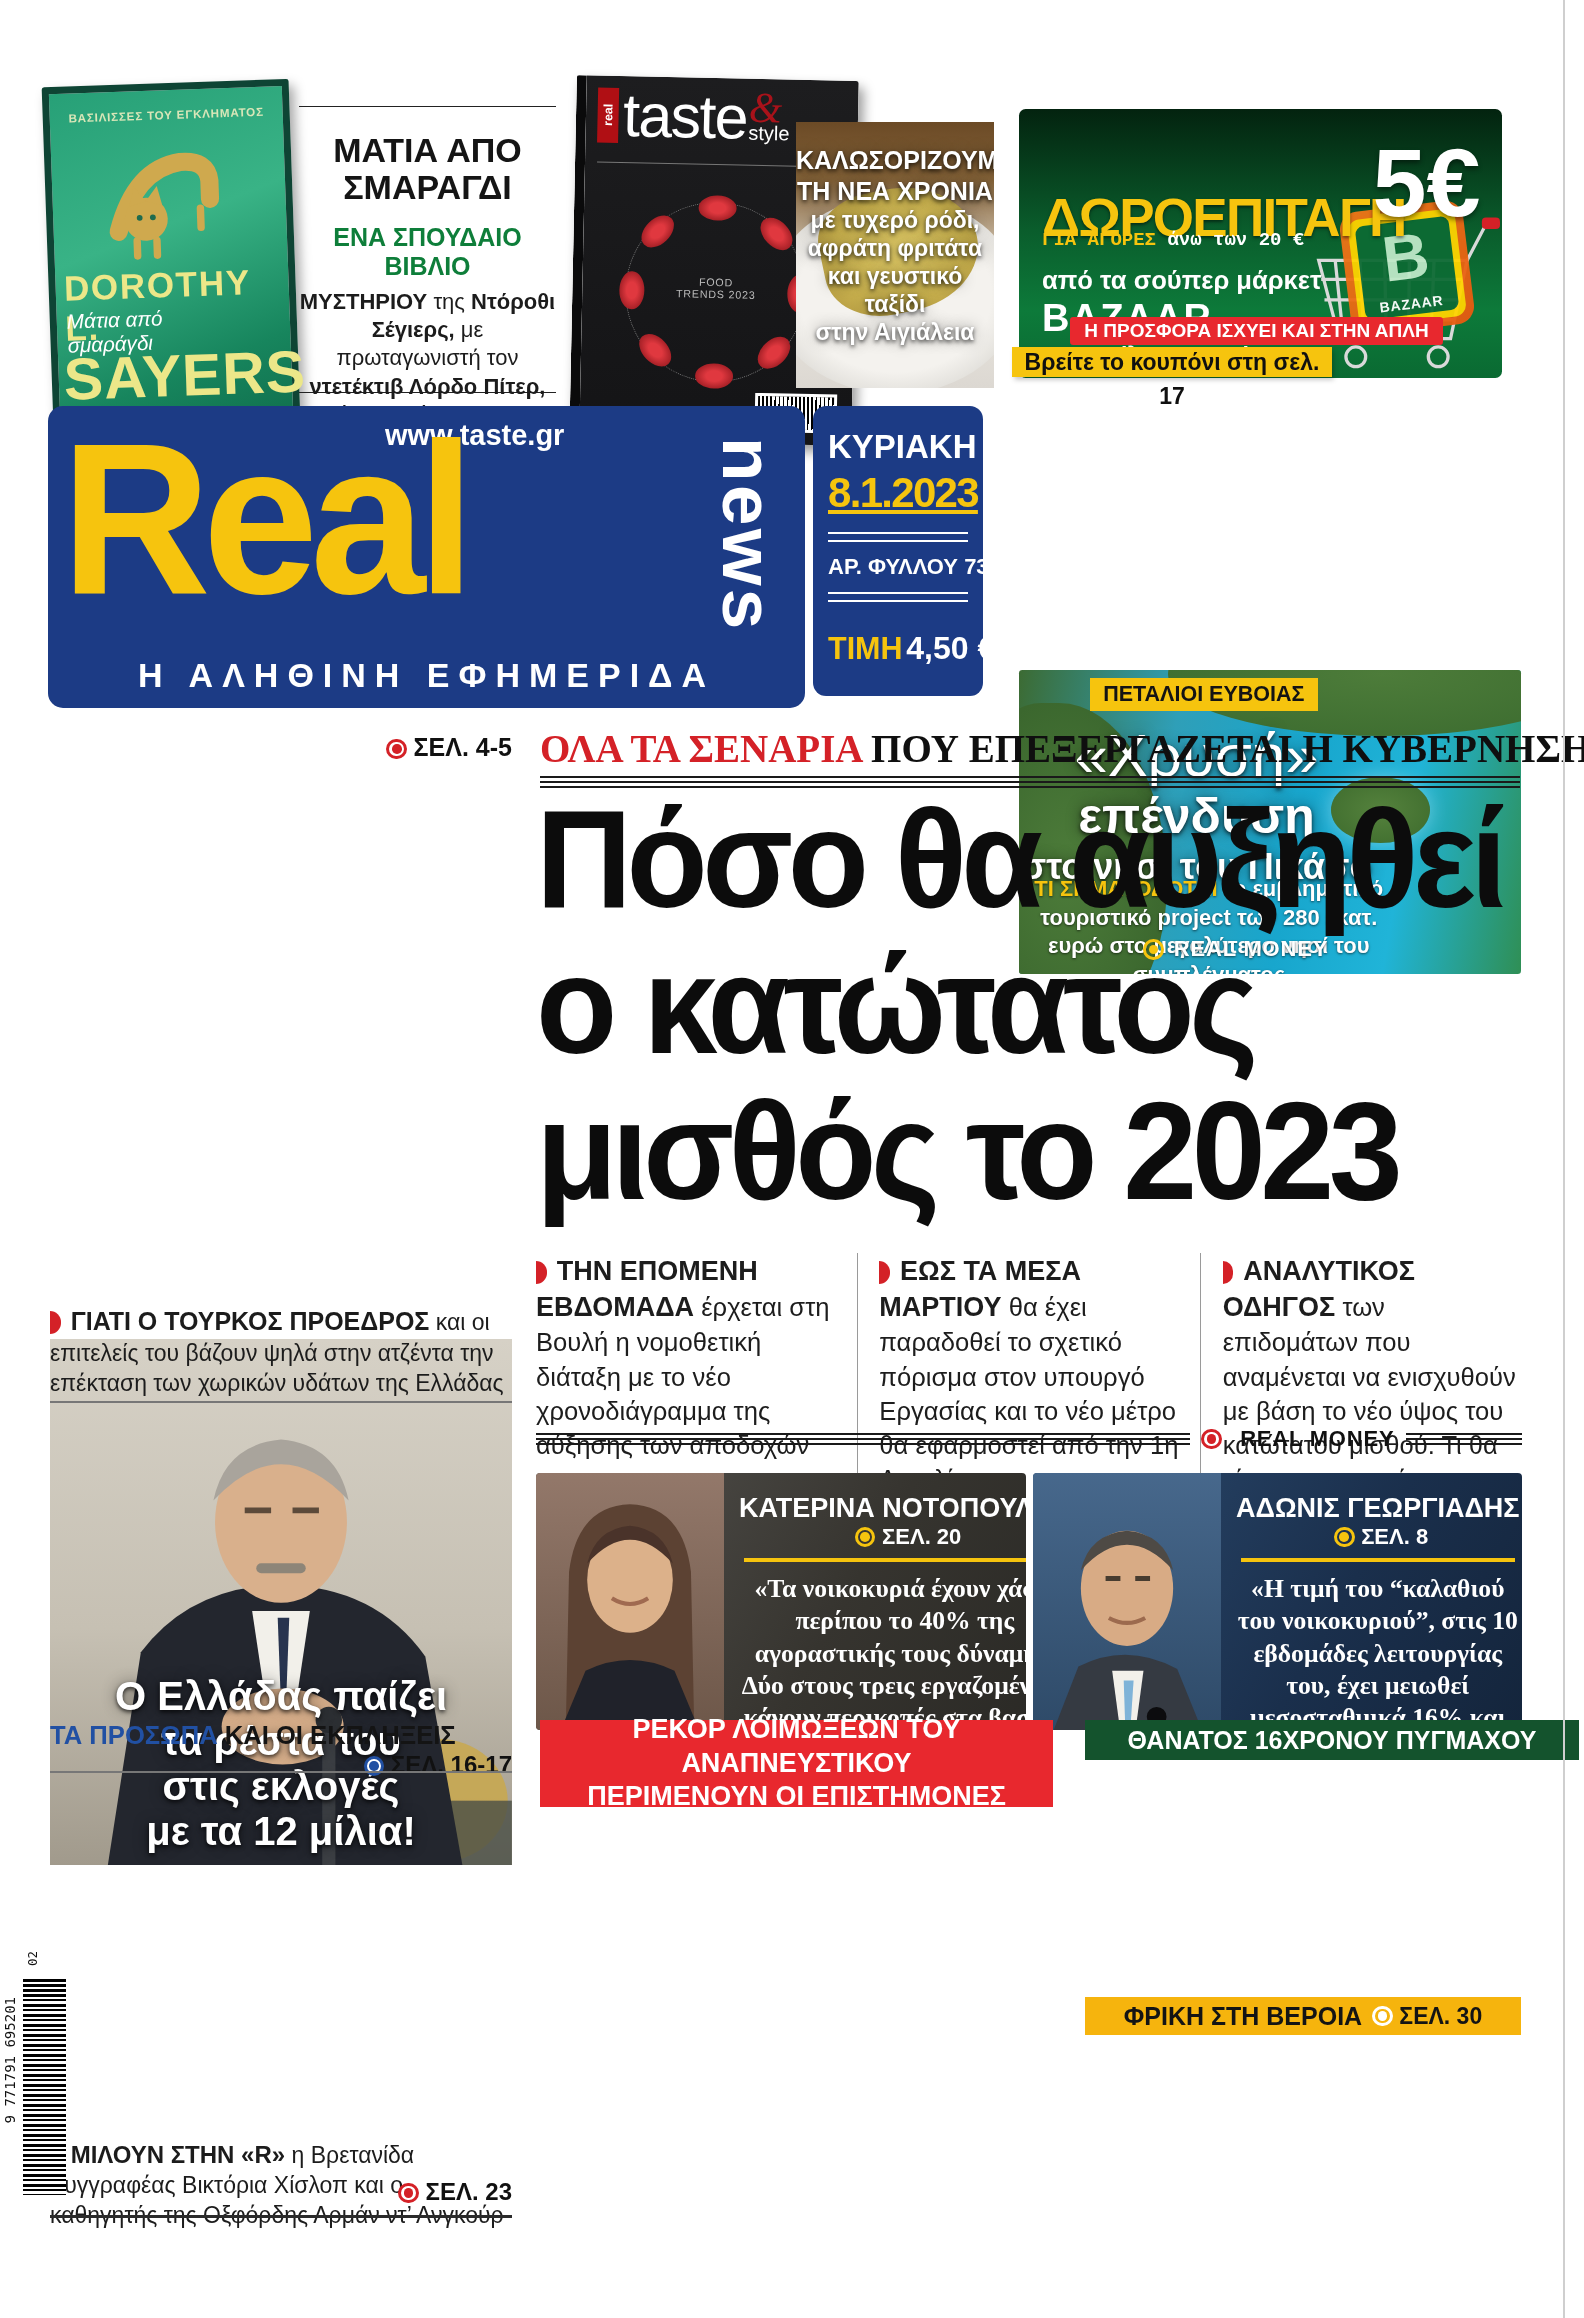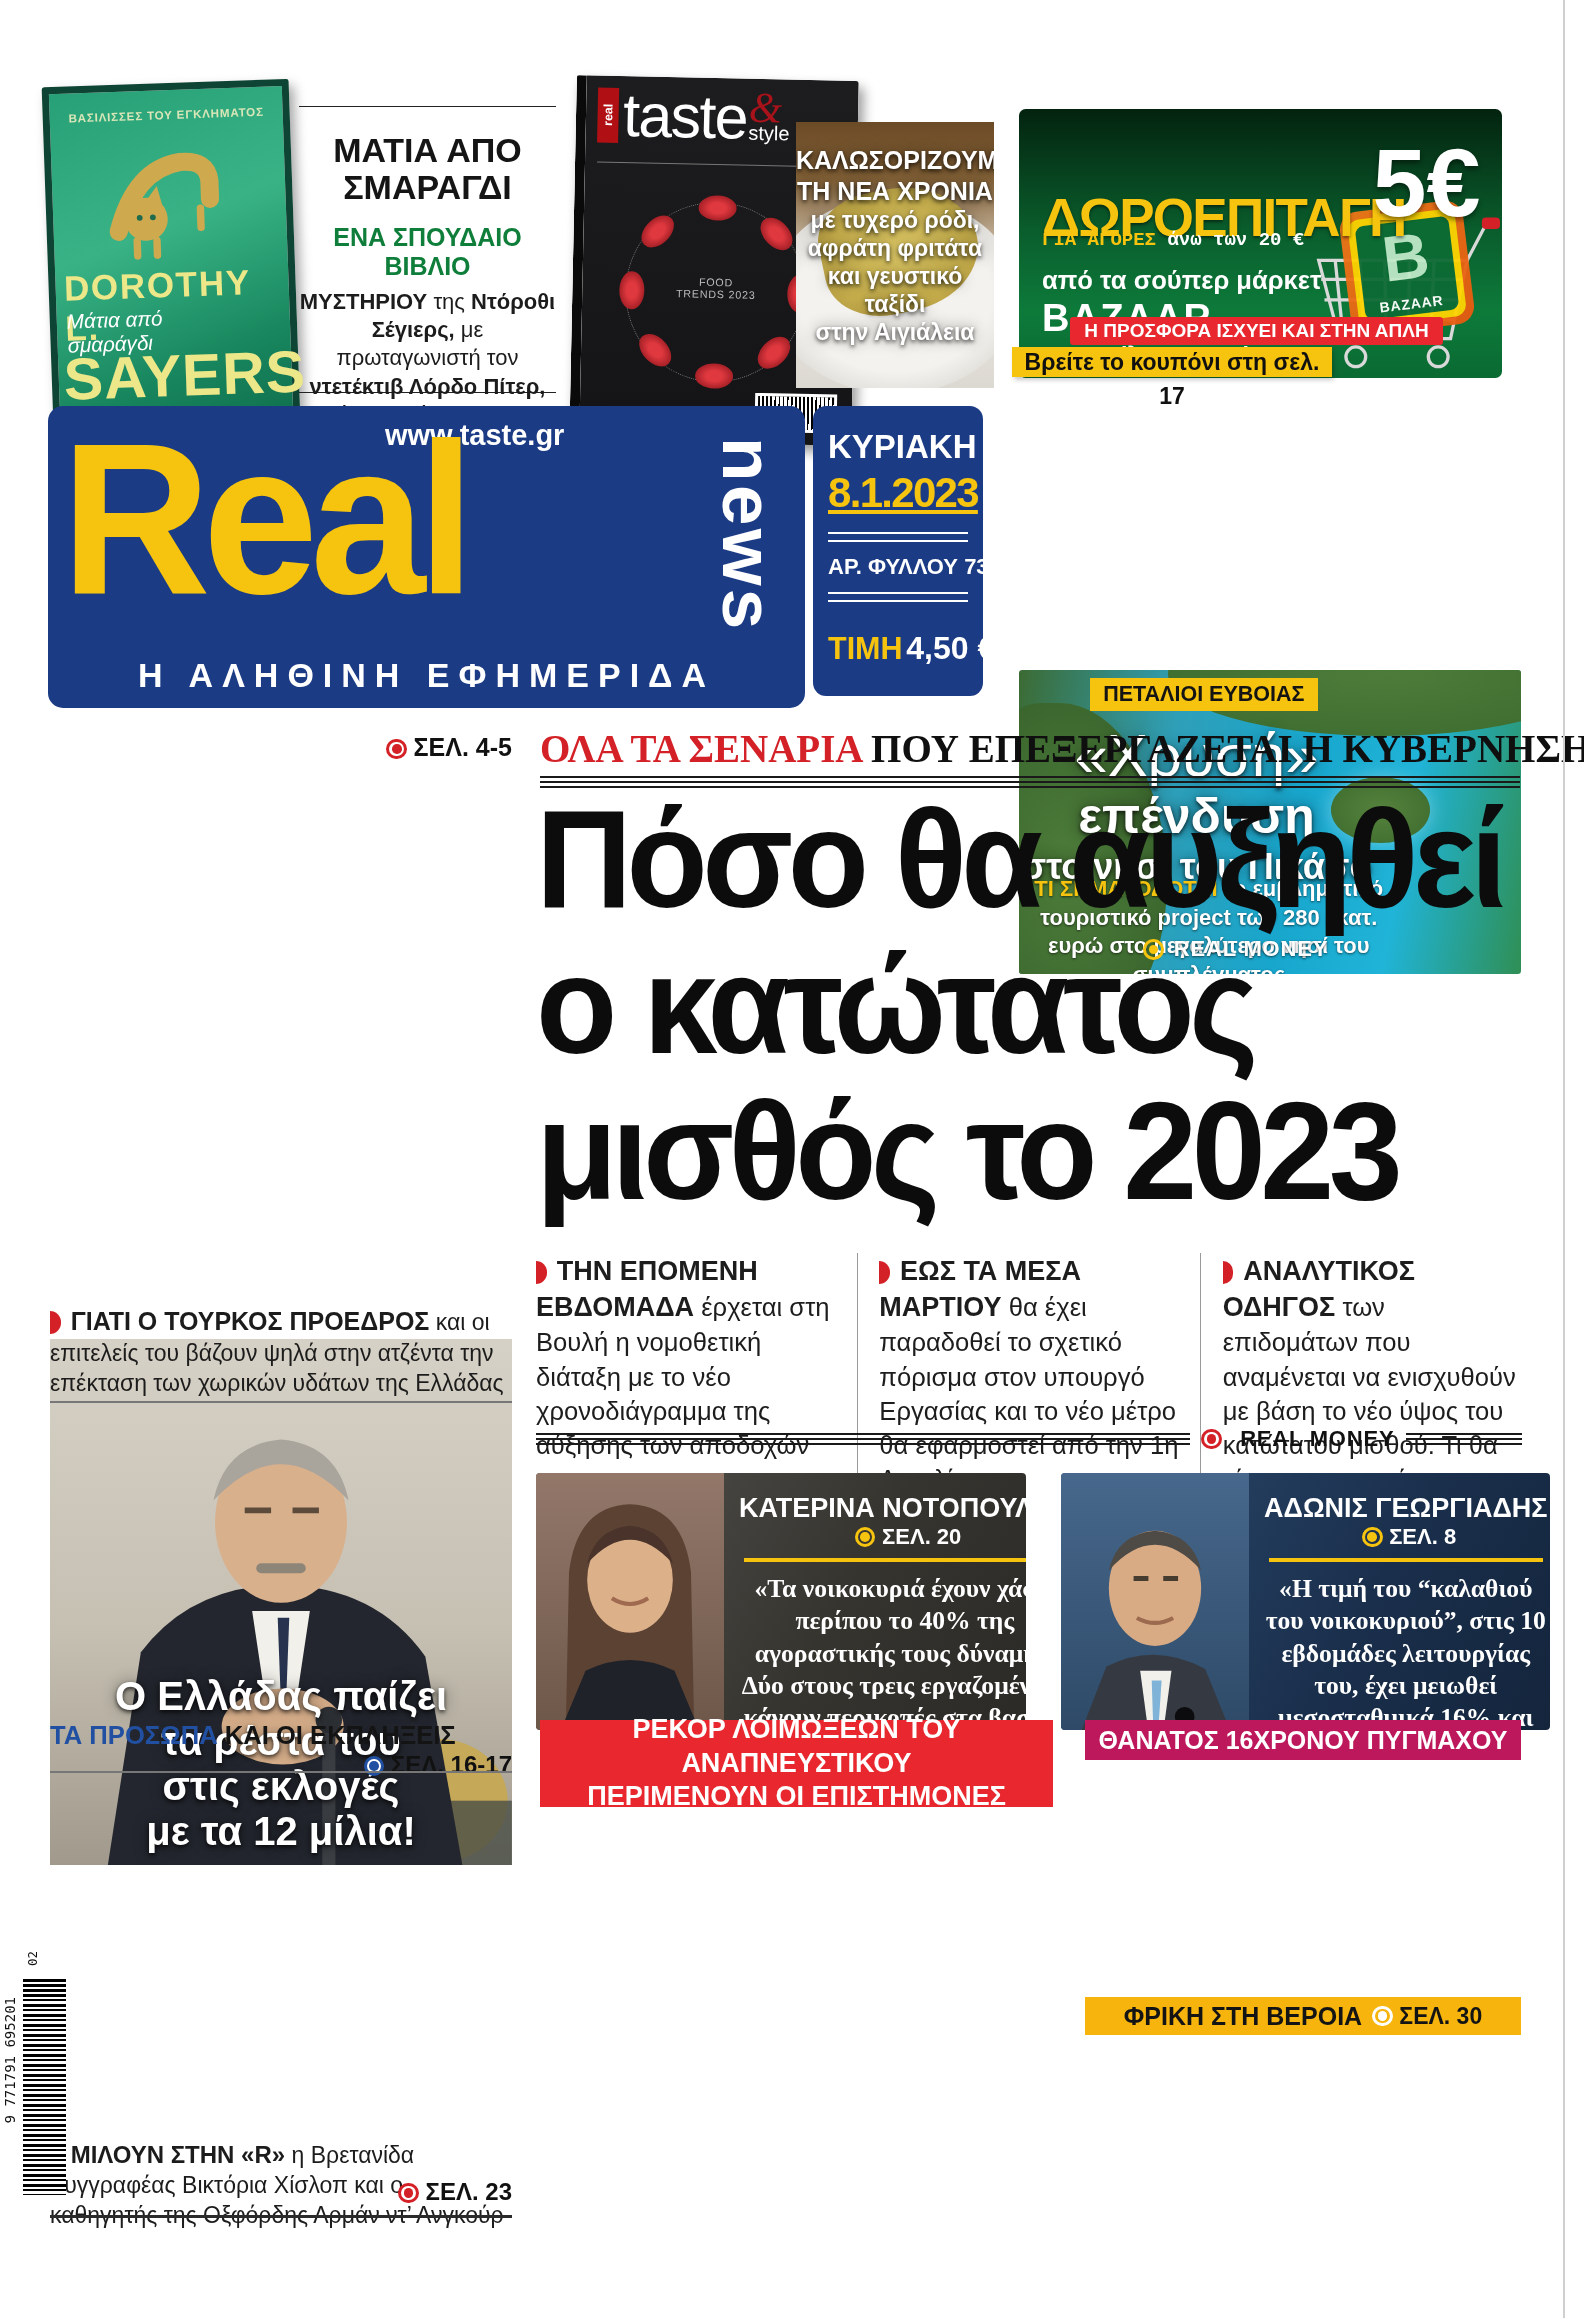--- a/index.html
+++ b/index.html
@@ -276,21 +276,21 @@
       </svg>
     </div>
     <div class="qtext">
       <div><span class="qname">ΚΑΤΕΡΙΝΑ ΝΟΤΟΠΟΥΛΟΥ</span>
         <span class="pg gold" style="margin-left:6.6px;"></span><span class="white b" style="font-size:22px;">ΣΕΛ. 20</span></div>
       <div class="qunder"></div>
       <div class="quote">«Τα νοικοκυριά έχουν χάσει περίπου το 40% της αγοραστικής τους δύναμης. Δύο στους τρεις εργαζομένους κάνουν περικοπές στα βασικά είδη διατροφής»</div>
     </div>
   </div>
 
-  <div class="abs qpanel" style="left:1033px;top:1473px;width:489px;height:257px;background:linear-gradient(120deg,#2c4a6e,#1a2f4c 60%,#14253c);margin-left:28px;">
+  <div class="abs qpanel" style="left:1033px;top:1473px;width:489px;height:257px;background:linear-gradient(120deg,#2c4a6e,#1a2f4c 60%,#14253c);">
     <div class="qphoto" style="background:linear-gradient(180deg,#47688c,#2e4a68);">
       <svg width="188" height="257" viewBox="0 0 228 312">
         <path d="M25,312 L55,235 Q114,205 175,238 L205,312 Z" fill="#353a42"></path>
         <path d="M96,240 L134,240 L126,300 L104,300 Z" fill="#f2f0ea"></path>
         <path d="M110,252 L122,252 L118,312 L112,312 Z" fill="#7fb3d8"></path>
         <ellipse cx="114" cy="140" rx="56" ry="70" fill="#d8ab85"></ellipse>
         <path d="M58,118 Q114,56 170,118 Q160,74 114,70 Q68,74 58,118Z" fill="#4e4a45"></path>
         <path d="M88,128 L106,128 M124,128 L142,128" stroke="#473c30" stroke-width="6"></path>
         <path d="M92,176 Q114,188 136,176" stroke="#9c6a4e" stroke-width="5" fill="none"></path>
         <circle cx="150" cy="296" r="12" fill="#0c0c0e"></circle>
@@ -314,21 +314,21 @@
 
   <div class="abs" style="left:23px;top:1979px;width:43px;height:216px;background:repeating-linear-gradient(to bottom,#000 0 2.5px,#fff 2.5px 5px,#000 5px 8.3px,#fff 8.3px 10px);"></div>
   <div class="abs vert180" style="left:1.7px;top:1997px;font-family:'DejaVu Sans Mono',monospace;font-size:14px;color:#111;">9 771791 695201</div>
   <div class="abs vert180" style="left:25px;top:1951px;font-family:'DejaVu Sans Mono',monospace;font-size:12.4px;color:#111;">02</div>
 
   <div class="kickerbar abs" style="left:540px;top:1720px;width:513px;height:87px;background:#e8282e;flex-direction:column;line-height:1.25;">
     <div style="font-size:27px;">ΡΕΚΟΡ ΛΟΙΜΩΞΕΩΝ ΤΟΥ ΑΝΑΠΝΕΥΣΤΙΚΟΥ</div>
     <div style="font-size:27px;">ΠΕΡΙΜΕΝΟΥΝ ΟΙ ΕΠΙΣΤΗΜΟΝΕΣ</div>
   </div>
 
-  <div class="kickerbar abs" style="left:1085px;top:1720px;width:436px;height:40px;background:#be185d;">
+  <div class="kickerbar abs" style="left:1085px;top:1720px;width:494px;height:40px;background:#14532d;">
     <span style="font-size:25px;">ΘΑΝΑΤΟΣ 16ΧΡΟΝΟΥ ΠΥΓΜΑΧΟΥ</span>
   </div>
 
   <div class="kickerbar abs" style="left:1085px;top:1997px;width:436px;height:38px;background:#f6b40d;color:#141414;">
     <span class="b" style="font-size:25px;">ΦΡΙΚΗ ΣΤΗ ΒΕΡΟΙΑ</span>
     <span class="pg wht" style="margin-left:10px;"></span>
     <span class="b" style="font-size:23px;">ΣΕΛ. 30</span>
   </div>
 
   <div class="abs" style="left:1563px;top:0;width:1.7px;height:2319px;background:#cfcfcf;"></div>

